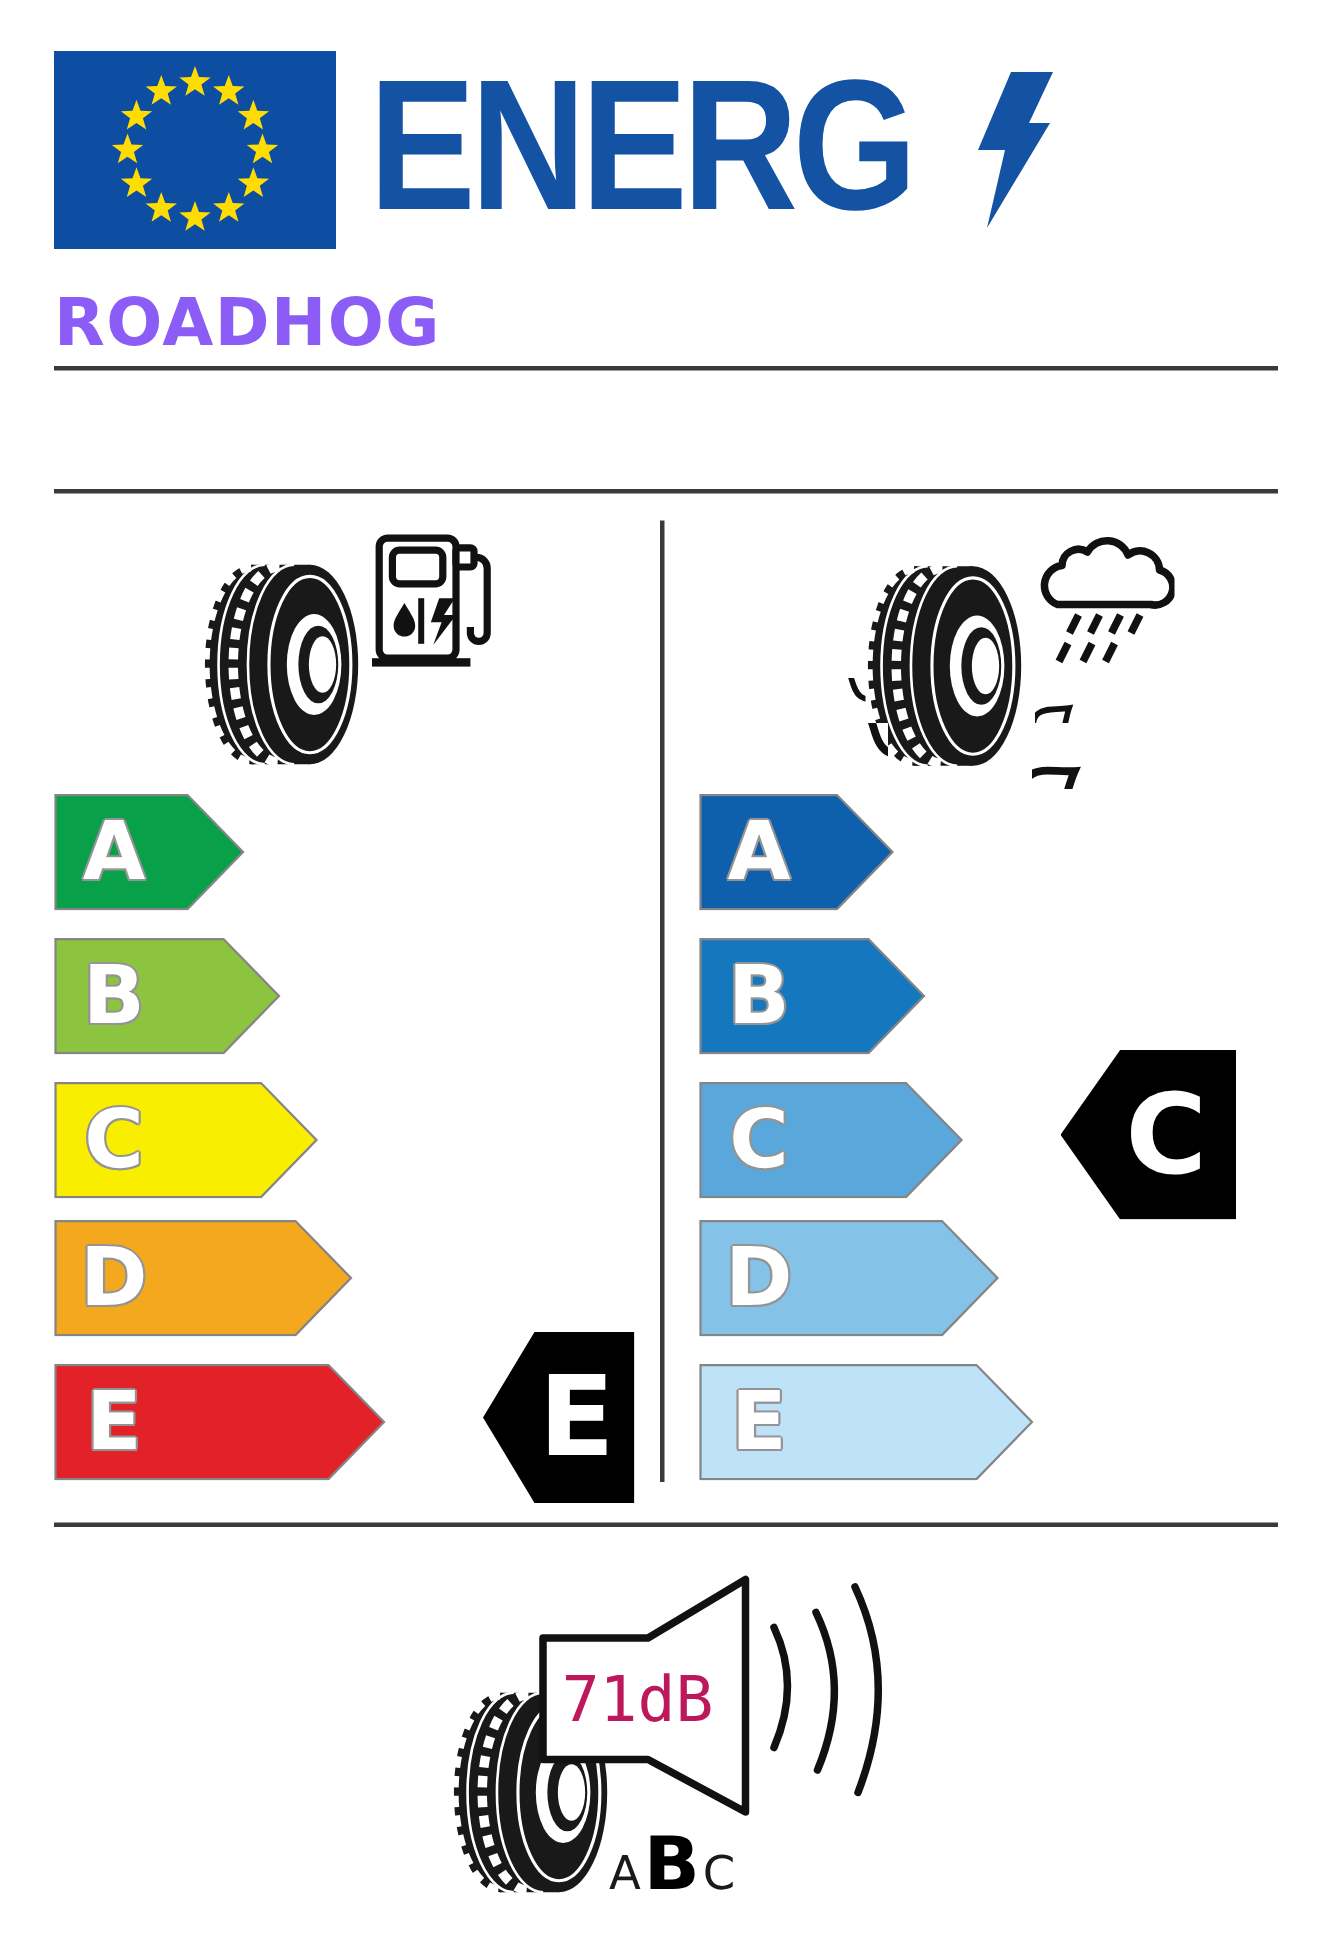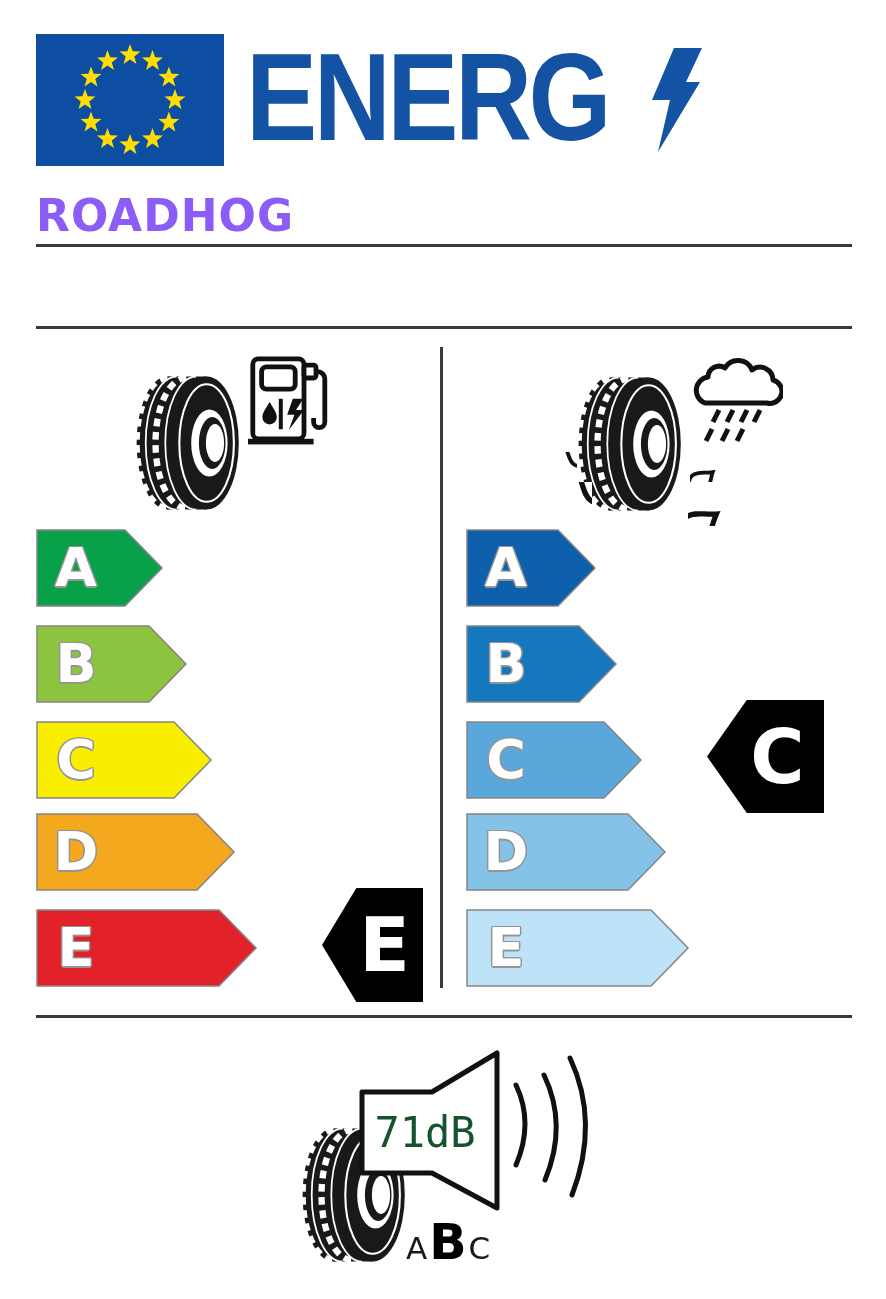--- a/index.html
+++ b/index.html
@@ -28,21 +28,21 @@
 
   
   .marker{background:#000;clip-path:polygon(100% 0,34% 0,0 50%,34% 100%,100% 100%);
     display:flex;align-items:center;justify-content:center;}
   #marker-fuel{left:322px;top:888px;width:101px;height:114px;}
   #marker-wet{left:707px;top:700px;width:117px;height:113px;}
   .marker span{color:#fff;font-size:74px;font-weight:700;line-height:1;padding-left:24px;}
 
   
   #noise-value{left:366px;top:1112px;width:118px;text-align:center;
-    font-family:"DejaVu Sans Mono",monospace;font-size:42px;color:#14532d;line-height:1;}
+    font-family:"DejaVu Sans Mono",monospace;font-size:42px;color:#be185d;line-height:1;}
   #noise-scale{left:406px;top:1218px;display:flex;align-items:baseline;color:#1a1a1a;}
   #noise-scale .n-small{font-size:31px;line-height:1;}
   #noise-scale .n-big{font-size:49px;line-height:1;font-weight:700;color:#000;margin:0 2px;}
 
   svg{display:block;}
 </style>
 </head>
 <body>
 
 <div id="label">

